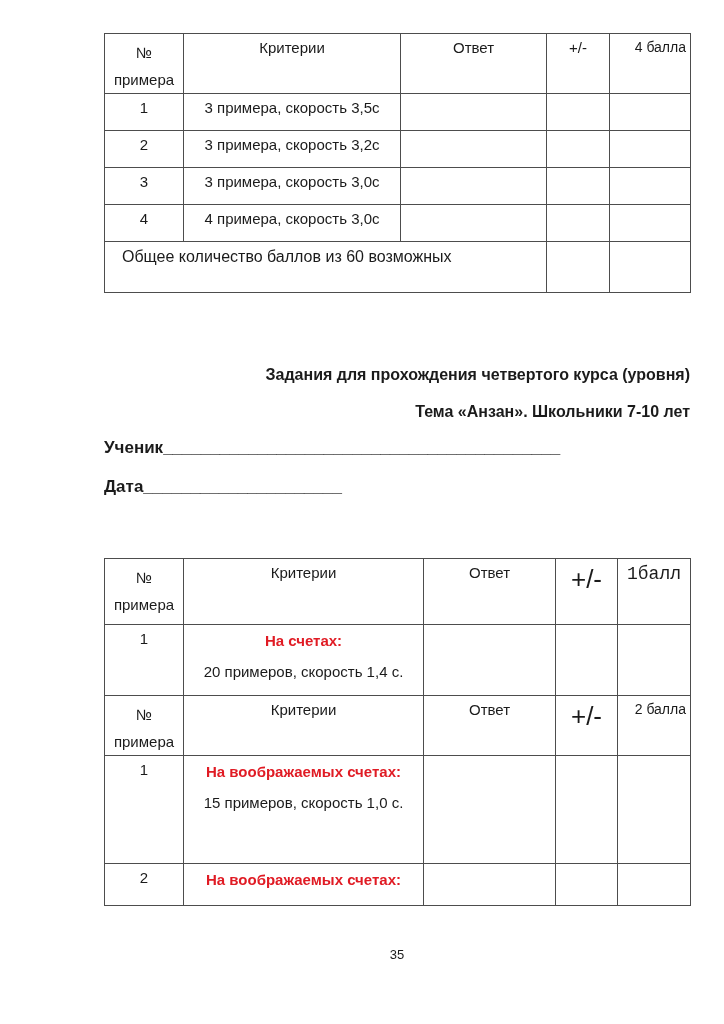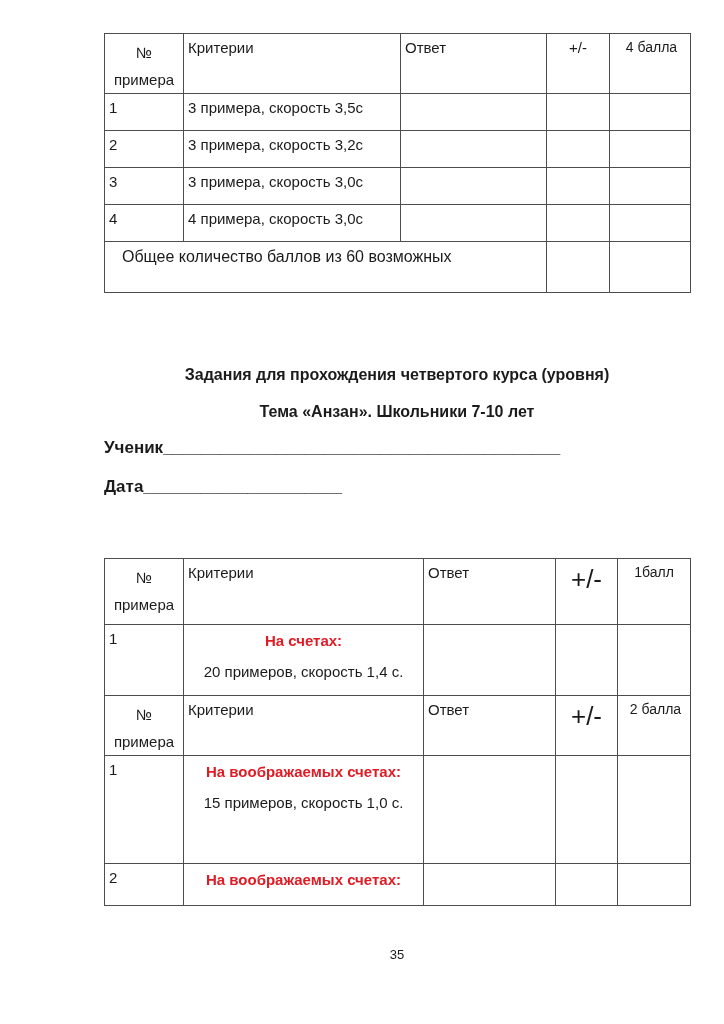--- a/index.html
+++ b/index.html
@@ -22,31 +22,31 @@
     font-size:15px;
     padding:5px 4px 0 4px;
     overflow:hidden;
     word-wrap:break-word;
   }
   .title-cell{
     background:var(--header_blue);
     text-align:center;font-weight:bold;font-size:16px;
     vertical-align:middle;padding:0;
   }
-  .c{}
+  .c{text-align:center;}
   .hdr-stack{line-height:1.8;text-align:center;}
   .pm{ text-align:center;}
   .pm-big{font-size:26px;text-align:center;padding-top:6px;line-height:1.1;font-weight:400;}
-  .pts-left{text-align:center;font-size:14px;padding-left:7px;}
-  .pts-center{text-align:center;font-size:14px;}
+  .pts-left{text-align:right;font-size:14px;padding-left:7px;}
+  .pts-center{text-align:center;font-size:18px;font-family:Liberation Mono, monospace;}
   .red-title{color:var(--red);font-weight:bold;text-align:center;font-size:15px;margin-top:2px;}
   .crit-detail{text-align:center;margin-top:14px;}
   .footer-cell{font-size:16px;padding-left:17px;padding-top:6px;}
   .mid-heading{
-    left:104px;width:586px;text-align:center;
+    left:104px;width:586px;text-align:right;
     font-weight:bold;font-size:16px;
   }
   .blank-line-row{left:104px;width:586px;font-weight:bold;font-size:17px;text-align:left;white-space:nowrap;}
   .page-num{left:104px;width:586px;text-align:center;font-size:13px;}
 </style>
 </head>
 <body>
 
 <div class="abs" style="left:104px;top:33px;">
   <table>

